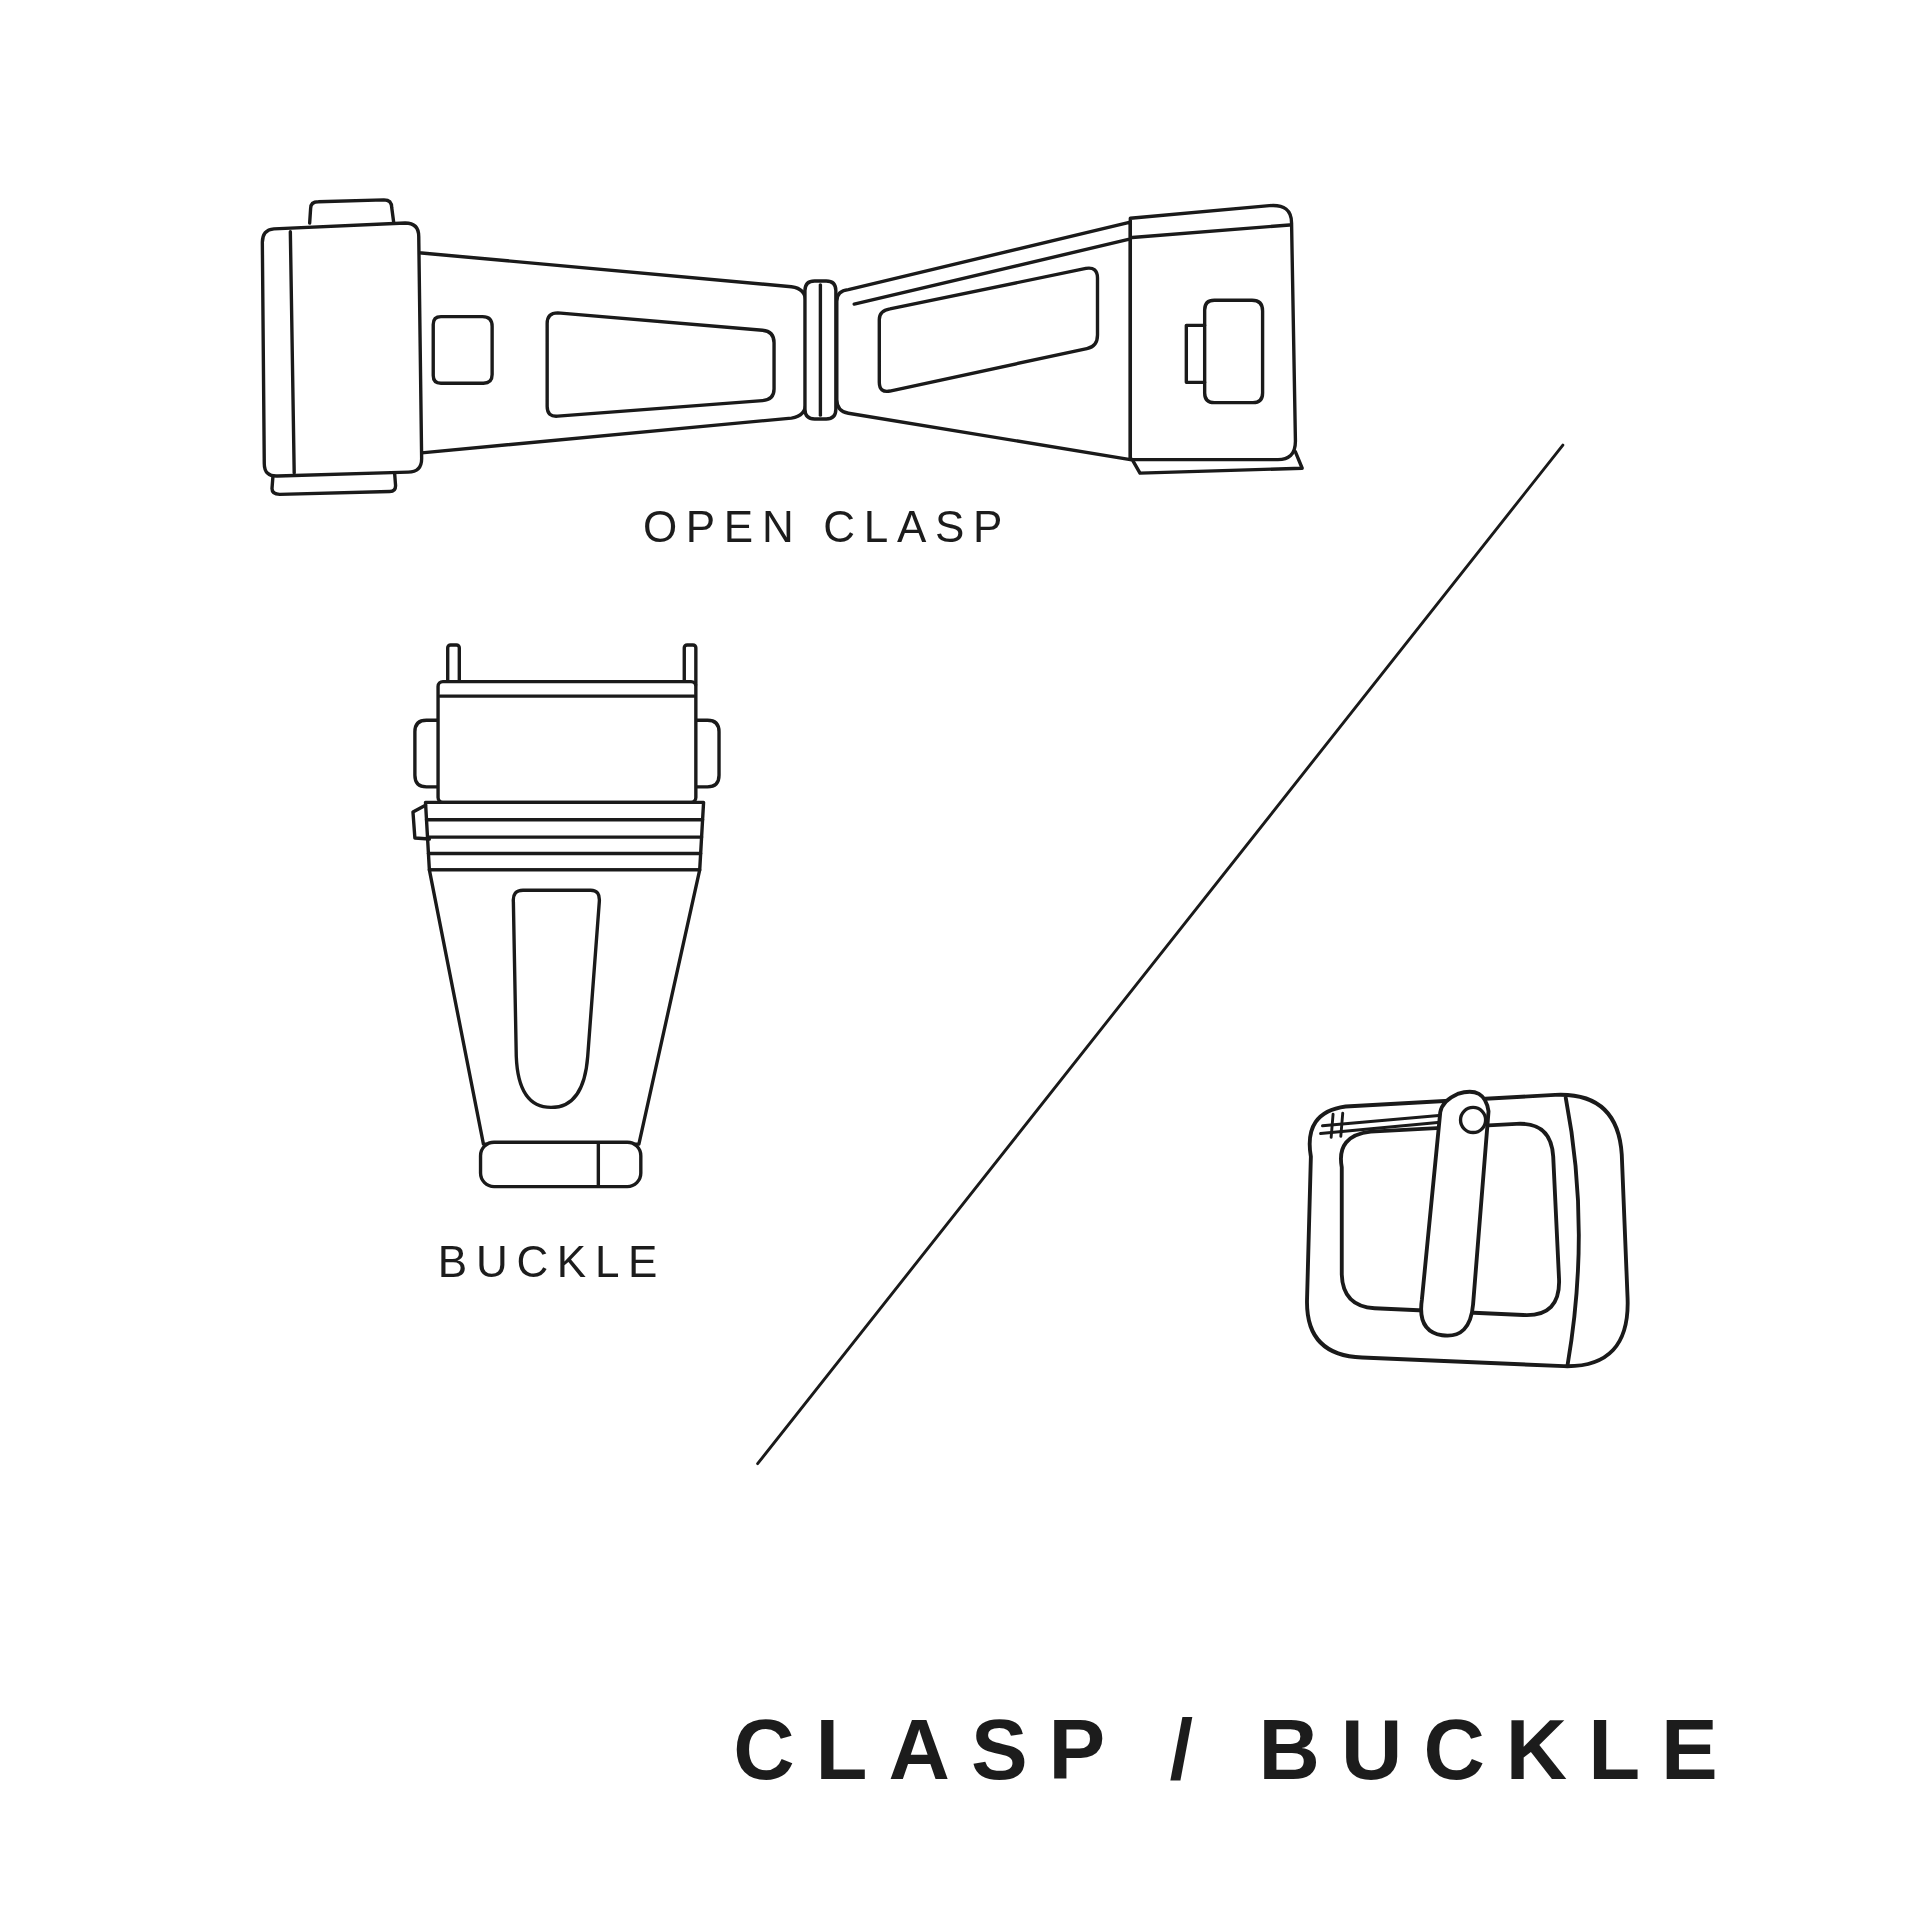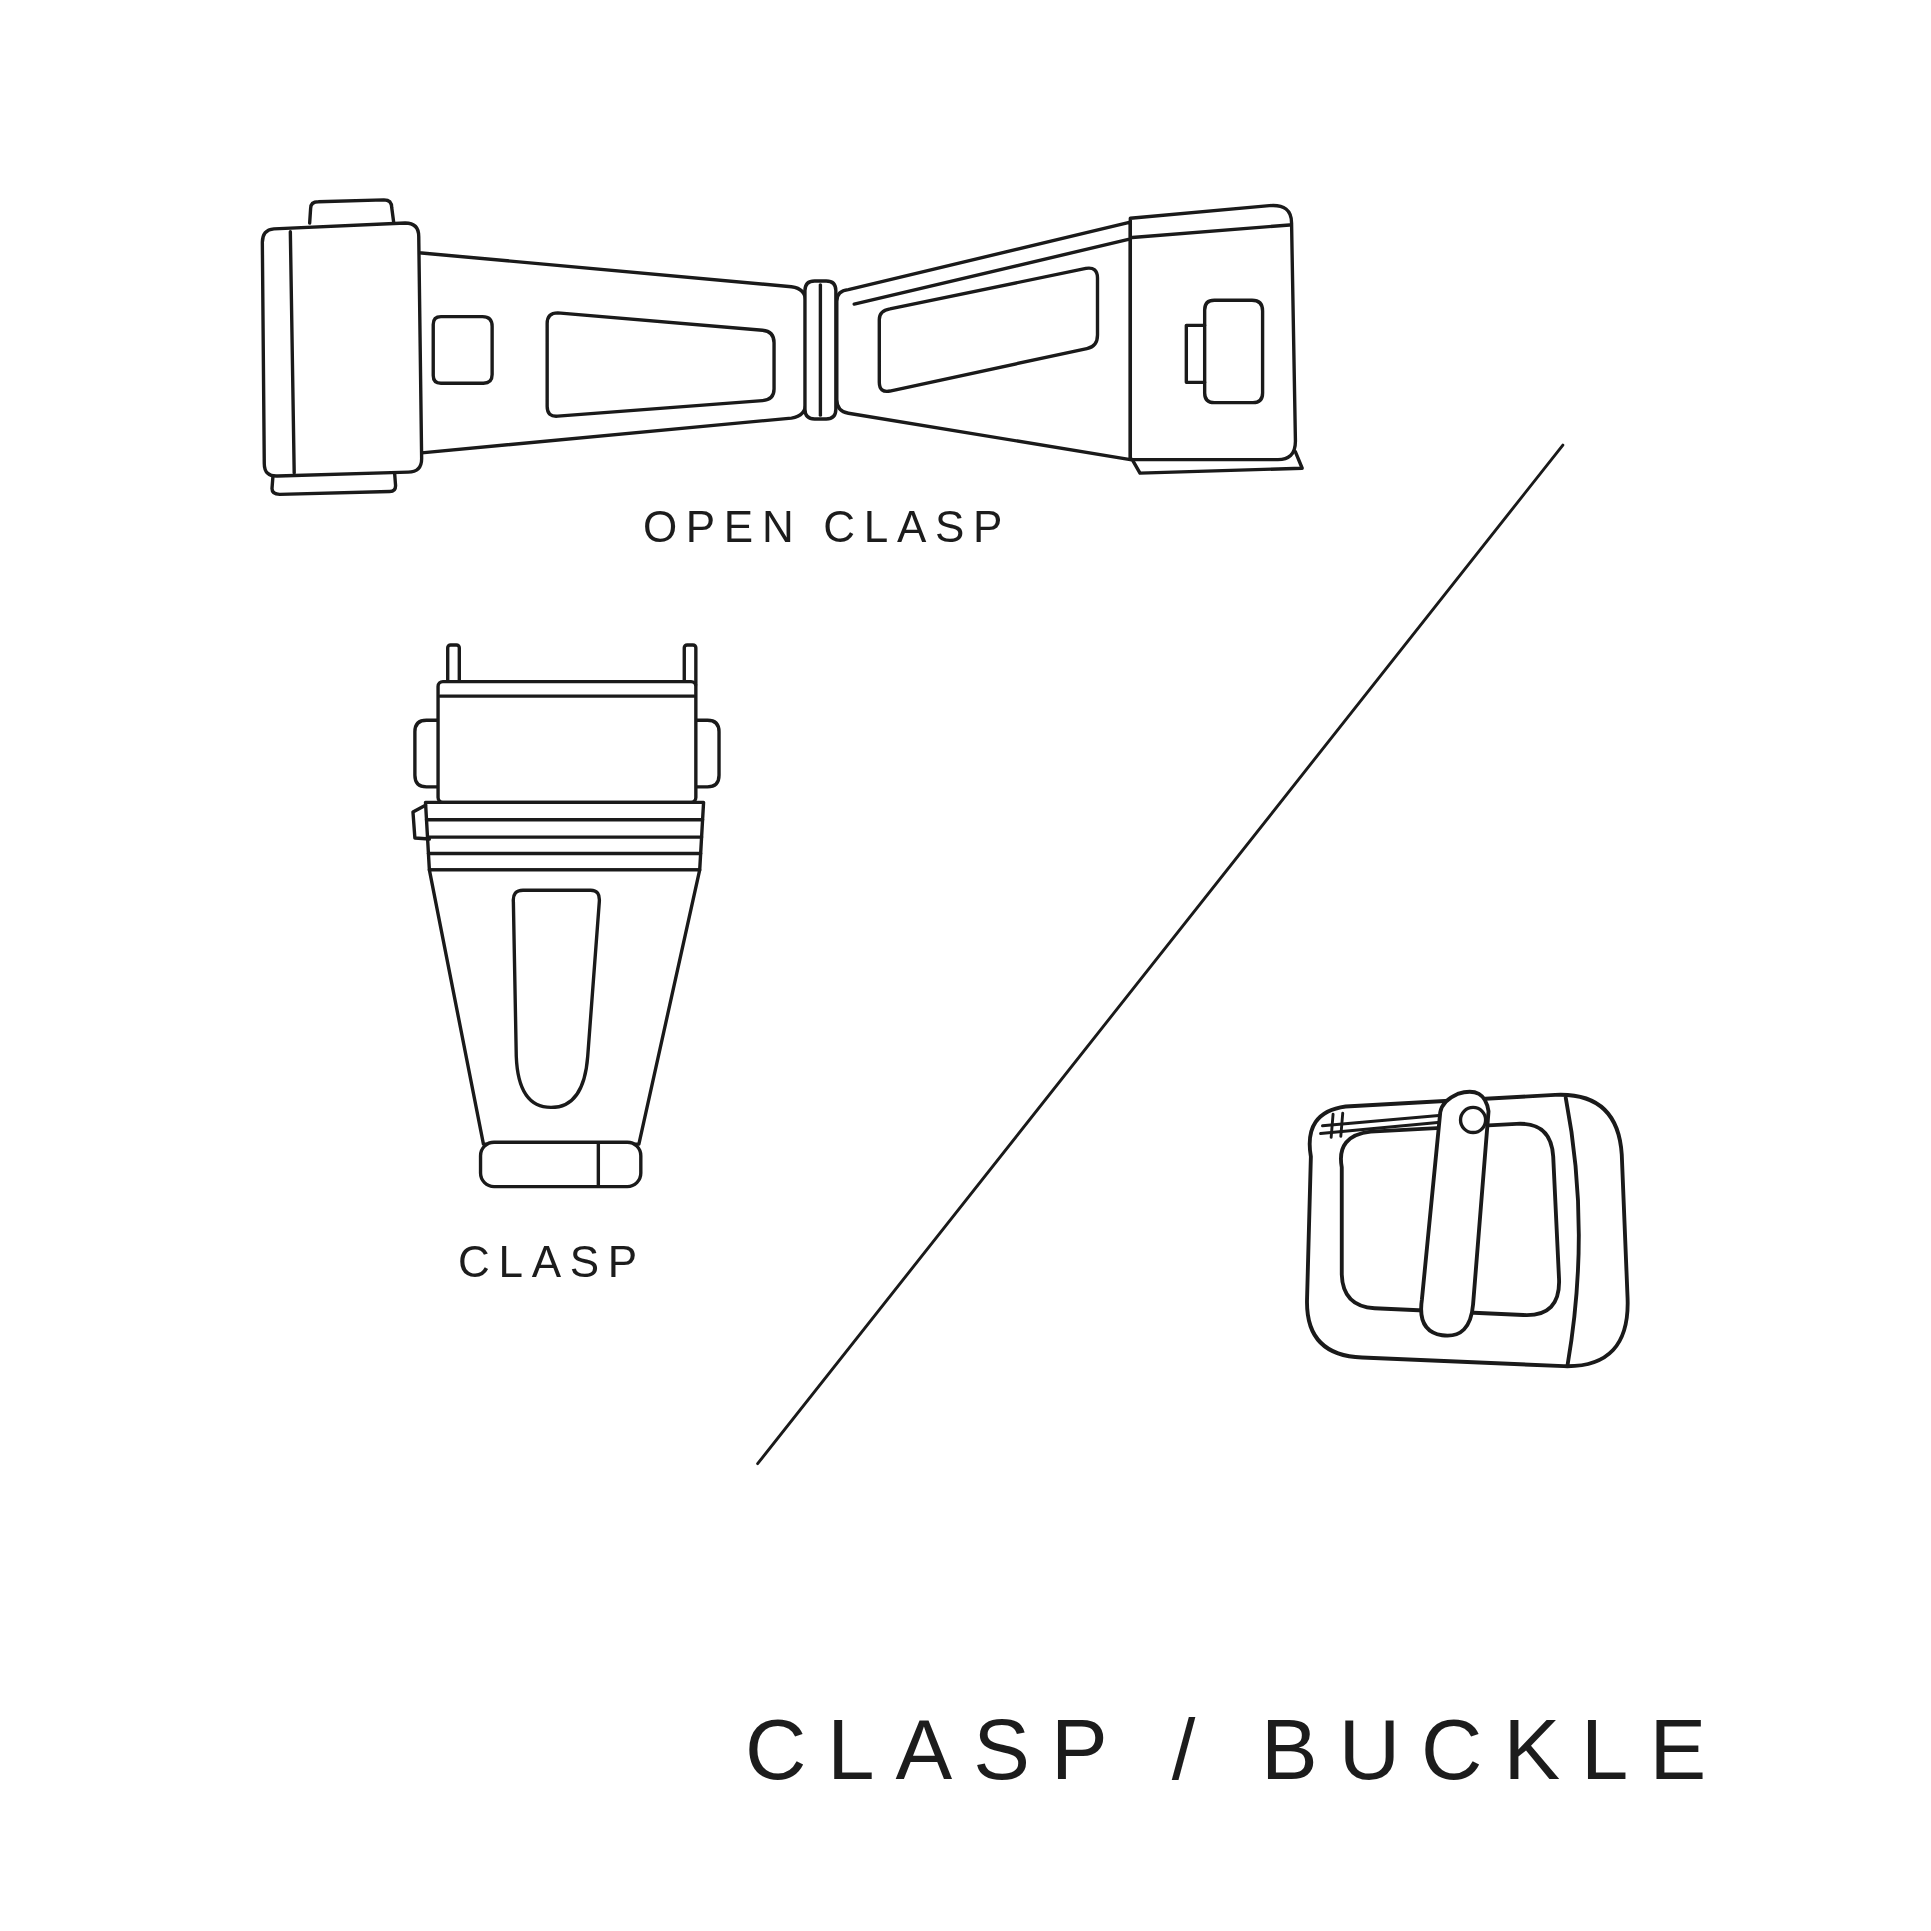--- a/index.html
+++ b/index.html
@@ -16,21 +16,21 @@
     font-family:"Liberation Sans", sans-serif;
     font-weight:300; color:var(--text);
     font-size:44px; letter-spacing:8.7px; white-space:nowrap;
   }
   .label-open   { left:807px; top:502px; }
   .label-closed { left:532px; top:1237px; }
   .page-title {
     position:absolute; transform:translateX(-50%);
     left:1216px; top:1701px;
     font-family:"Liberation Sans", sans-serif;
-    font-weight:400; color:var(--text);
+    font-weight:700; color:var(--text);
     font-size:85px; letter-spacing:21px; white-space:nowrap;
   }
 </style>
 </head>
 <body>
 
 <div class="canvas">
 
   <svg class="artwork" viewBox="0 0 2000 2000" xmlns="http://www.w3.org/2000/svg">
 
@@ -96,17 +96,17 @@
       <path fill="none" stroke-width="3" d="M 1347 1174 L 1496 1160 M 1349 1166 L 1496 1153"></path>
       <path fill="none" stroke-width="3" d="M 1360 1154 L 1358 1178 M 1370 1153 L 1368 1177"></path>
 
       <path d="M 1489 1133 Q 1517 1124 1521 1151 L 1505 1351 Q 1502 1387 1473 1383 Q 1447 1379 1452 1346 L 1471 1152 Q 1473 1140 1489 1133 Z"></path>
       <circle cx="1505" cy="1160" r="13" fill="none" stroke-width="3.5"></circle>
     </g>
   </svg>
 
   <div class="label label-open">OPEN CLASP</div>
 
-  <div class="label label-closed">CLASP</div>
+  <div class="label label-closed">BUCKLE</div>
 
   <div class="page-title">CLASP / BUCKLE</div>
 </div>
 
 
 </body></html>

